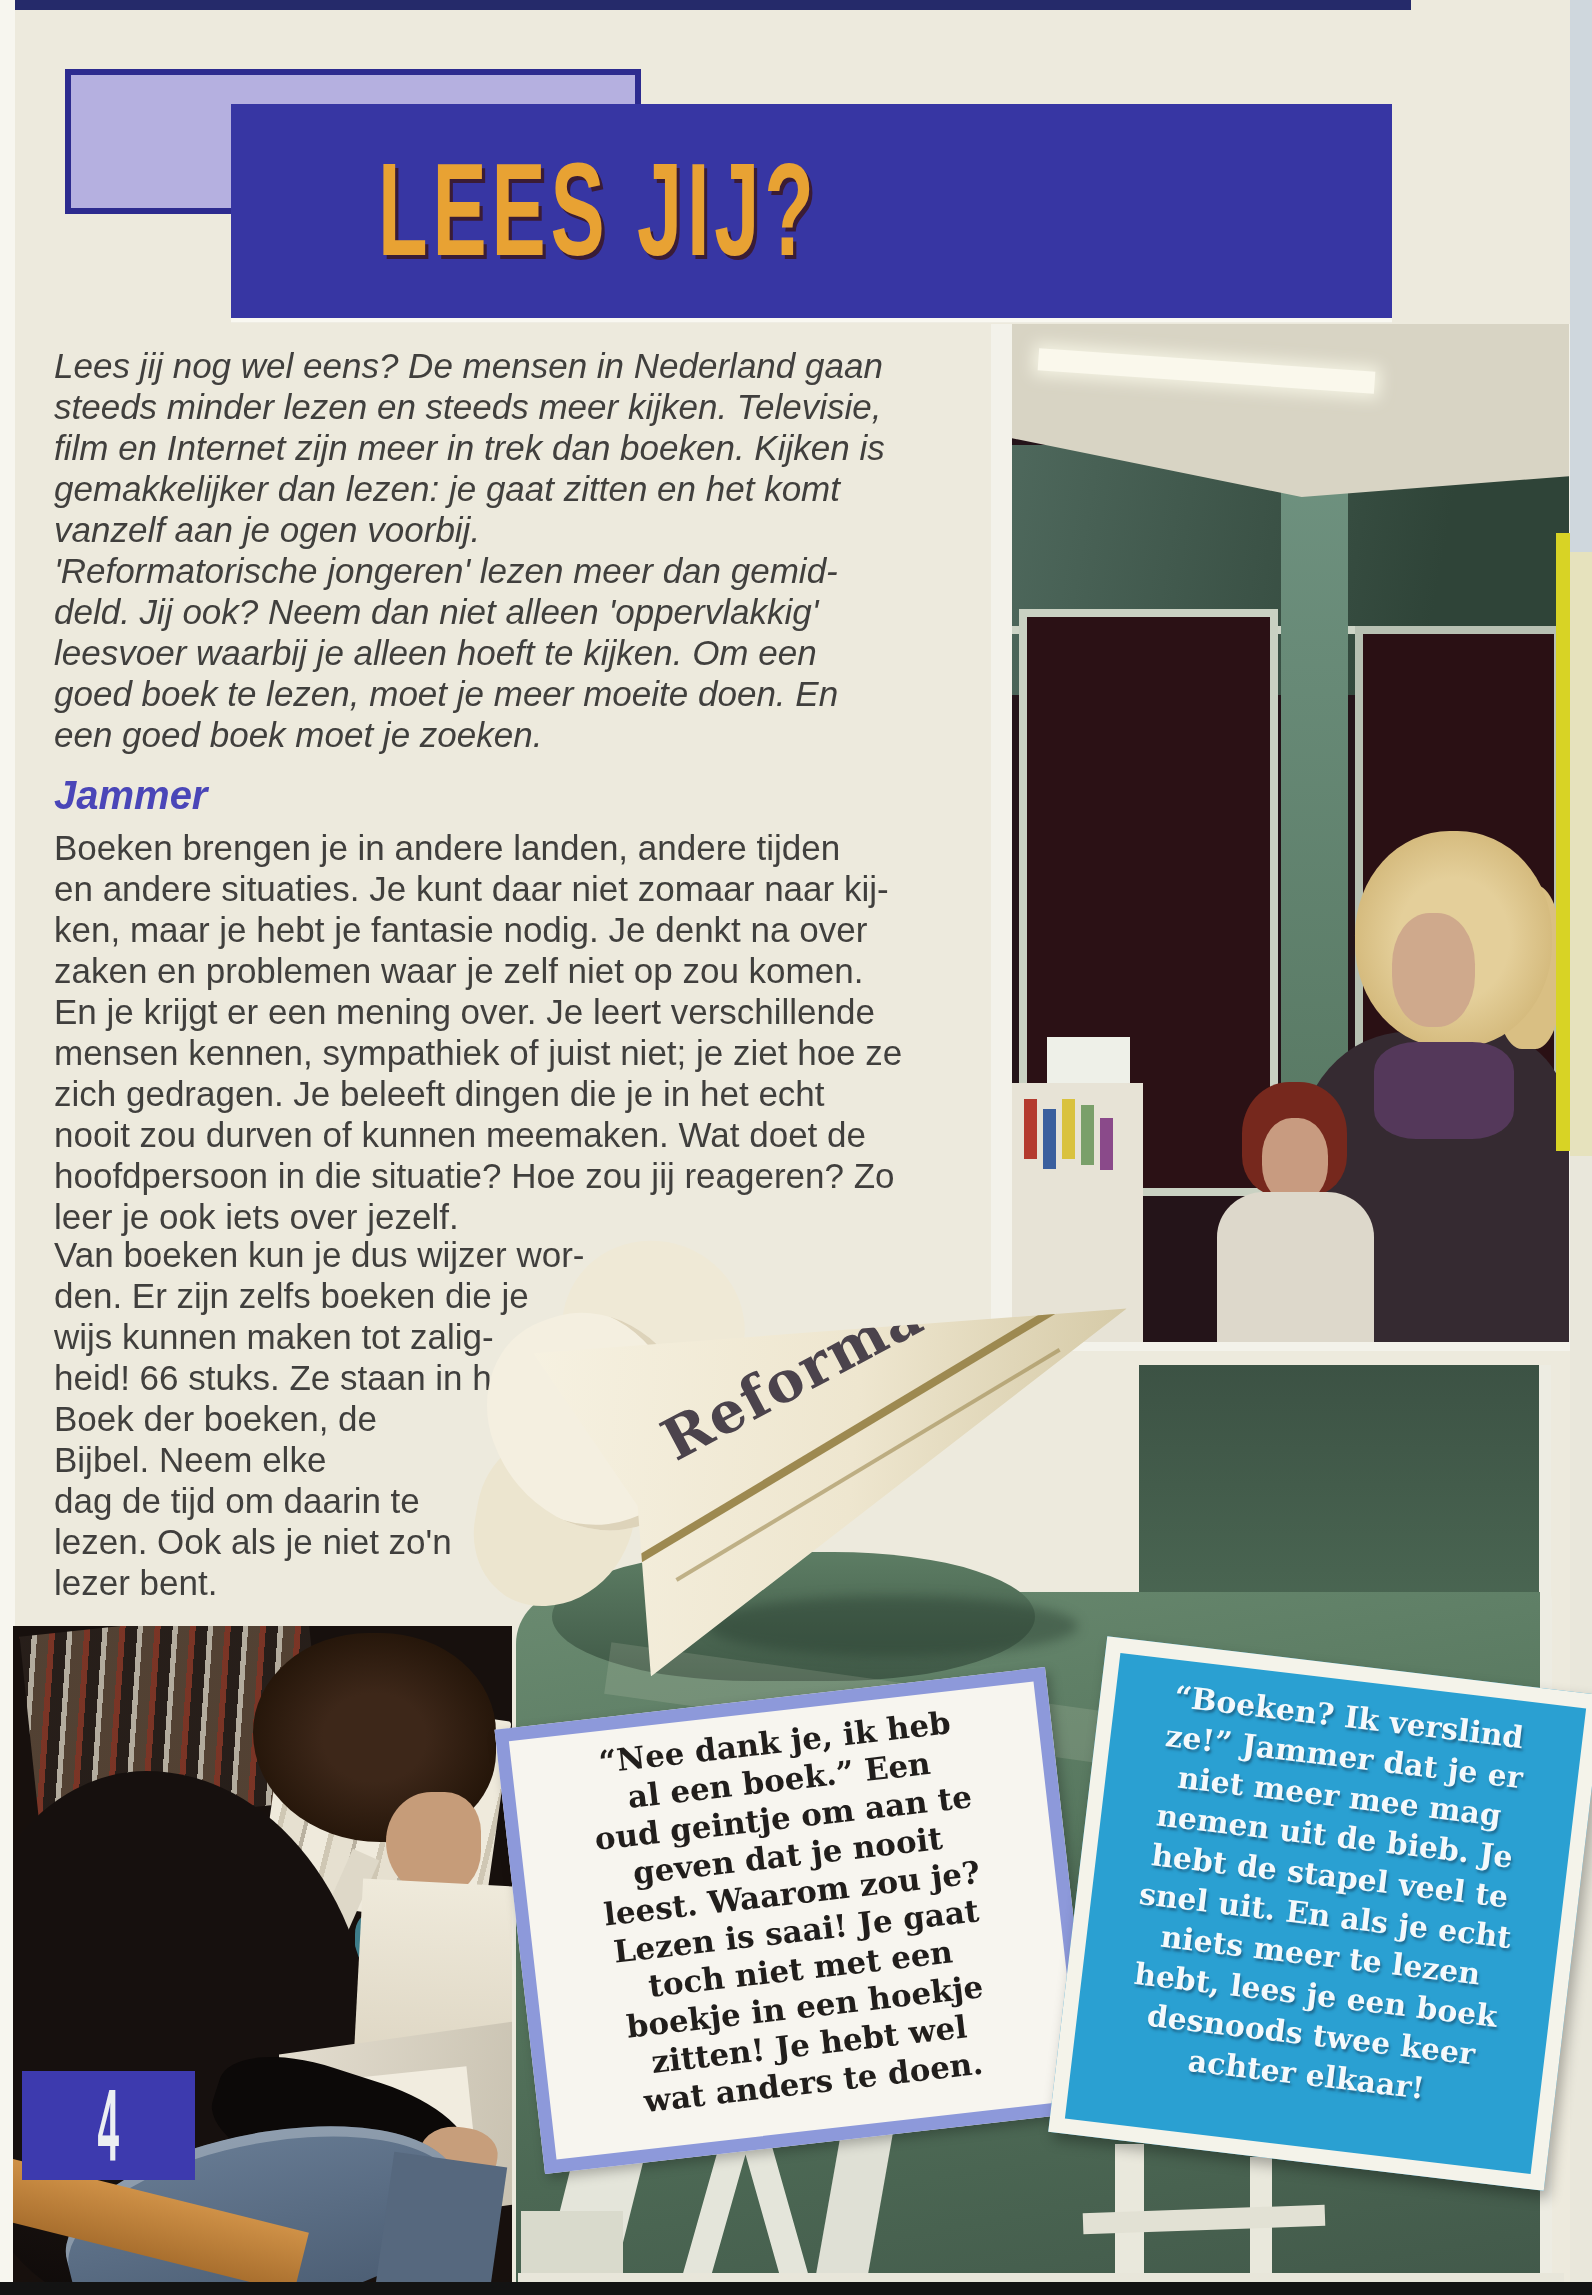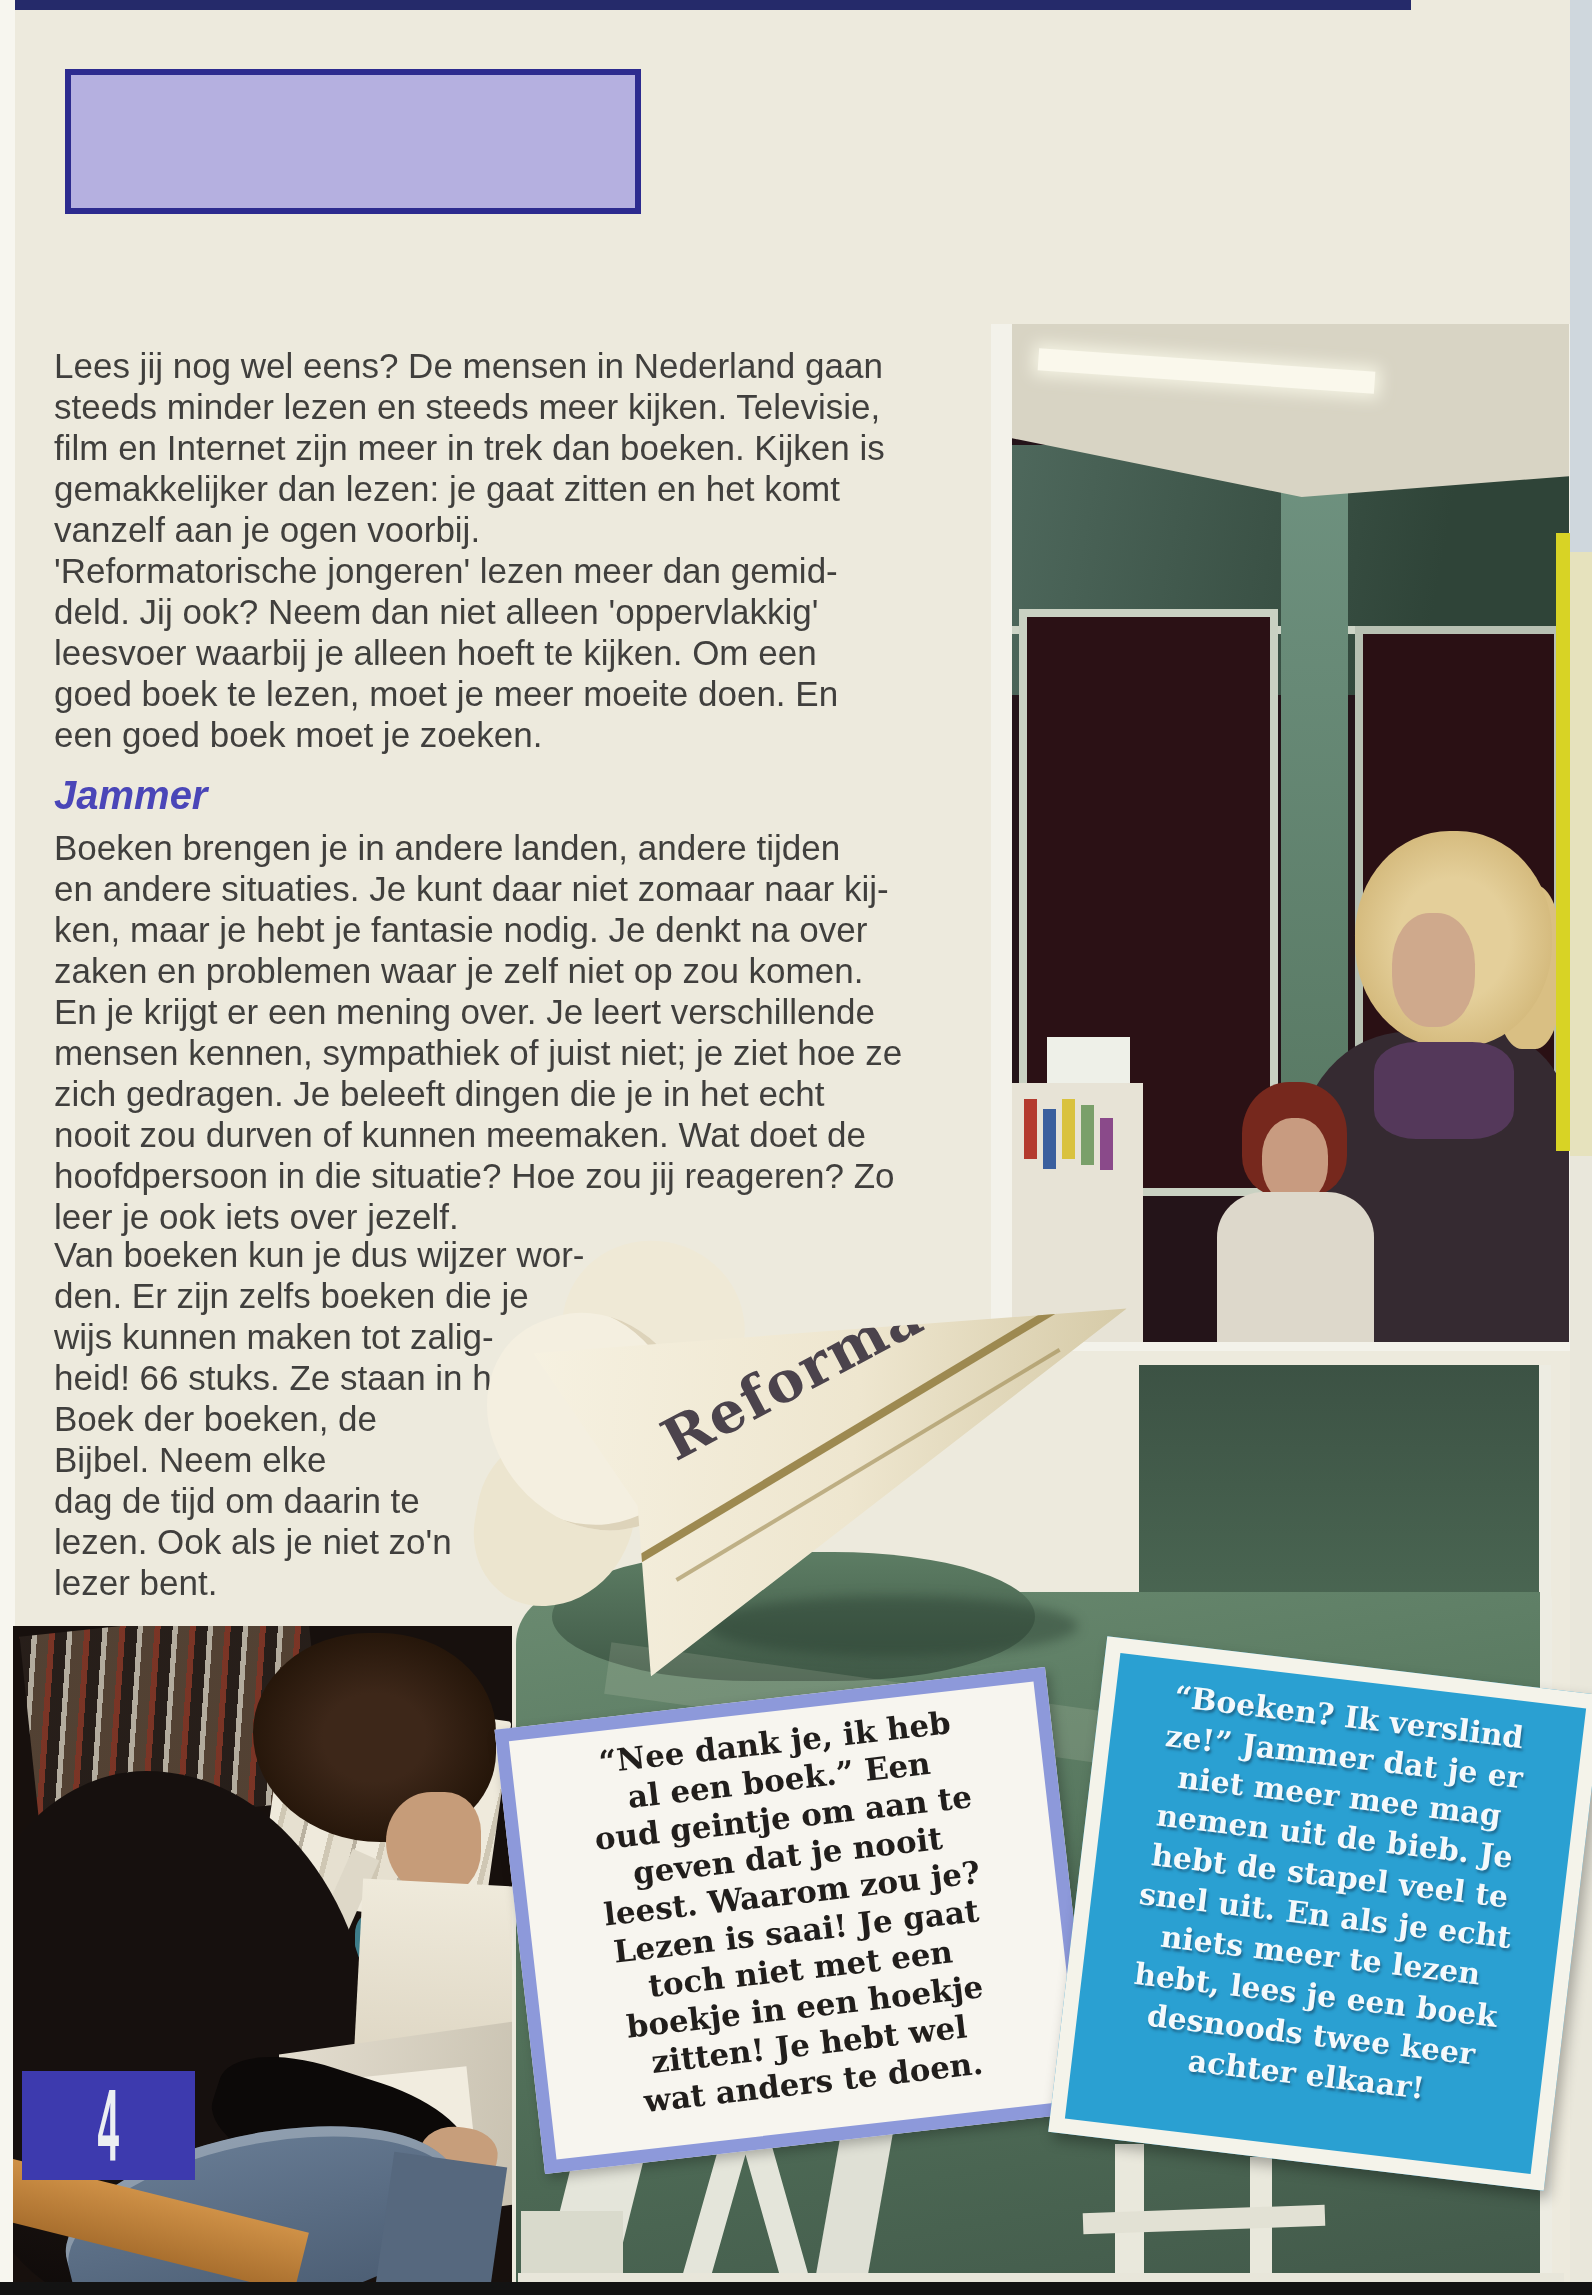--- a/index.html
+++ b/index.html
@@ -20,21 +20,21 @@
   #lavender-panel{left:65px;top:69px;width:576px;height:145px;background:var(--banner-lavender,#b5b0e0);
       border:6px solid var(--banner-border,#2d2b8f);box-sizing:border-box;}
   #navy-banner{left:231px;top:104px;width:1161px;height:214px;background:var(--banner-navy,#3736a3);
       box-shadow:0 4.3px 0 rgba(250,250,245,.85);}
   #page-title{position:absolute;left:147px;top:24px;font-size:131px;line-height:164px;font-weight:bold;
       letter-spacing:7.8px;color:var(--title-orange,#e8a233);transform:scaleX(.62);transform-origin:left top;
       text-shadow:5.2px 4.3px 0 #3a1c36;white-space:pre;}
 
   
   .pretext{white-space:pre;}
-  #intro{left:54px;top:345px;width:941px;font-size:35px;line-height:41px;color:var(--body-text,#403f3d);}
+  #intro{left:54px;top:345px;width:941px;font-size:35px;line-height:41px;color:var(--body-text,#403f3d);font-style:italic;}
   #wijzer{left:54px;top:773px;font-size:40px;font-weight:bold;font-style:italic;color:var(--heading-blue,#4a46b8);}
   #body1{left:54px;top:827px;width:941px;font-size:35px;line-height:41px;color:var(--body-text,#403f3d);}
   #body2{left:54px;top:1234px;width:483px;font-size:35px;line-height:41px;color:var(--body-text,#403f3d);}
 
   
   #library-photo{left:991px;top:324px;width:589px;height:1027px;background:#f3f2ea;}
   #lib-img{position:absolute;left:21px;top:0;width:557px;height:1018px;background:#241419;overflow:hidden;}
   #lib-wall{position:absolute;left:0;top:121px;width:100%;height:250px;background:linear-gradient(100deg,#4e685c,#2f4438 75%);}
   #lib-ceiling{position:absolute;left:0;top:0;width:100%;height:173px;background:#d8d4c4;
       clip-path:polygon(0 0,100% 0,100% 88%,52% 100%,0 66%);}
@@ -151,20 +151,23 @@
   #quote-blue .qtext{position:absolute;left:0;top:17.3px;width:100%;text-align:center;font-family:"DejaVu Serif",serif;
       font-weight:bold;font-size:30px;line-height:40px;color:#f4f9fc;white-space:pre;
       text-shadow:1.7px 2.6px 2.6px rgba(20,60,90,.55);}
 </style>
 </head>
 <body>
 
 <div id="page">
 
   <div class="abs" id="lavender-panel"></div>
+  <div class="abs" id="navy-banner">
+    <div id="page-title">LEES JIJ?</div>
+  </div>
 
   <div class="abs pretext" id="intro">Lees jij nog wel eens? De mensen in Nederland gaan
 steeds minder lezen en steeds meer kijken. Televisie,
 film en Internet zijn meer in trek dan boeken. Kijken is
 gemakkelijker dan lezen: je gaat zitten en het komt
 vanzelf aan je ogen voorbij.
 'Reformatorische jongeren' lezen meer dan gemid-
 deld. Jij ook? Neem dan niet alleen 'oppervlakkig'
 leesvoer waarbij je alleen hoeft te kijken. Om een
 goed boek te lezen, moet je meer moeite doen. En

